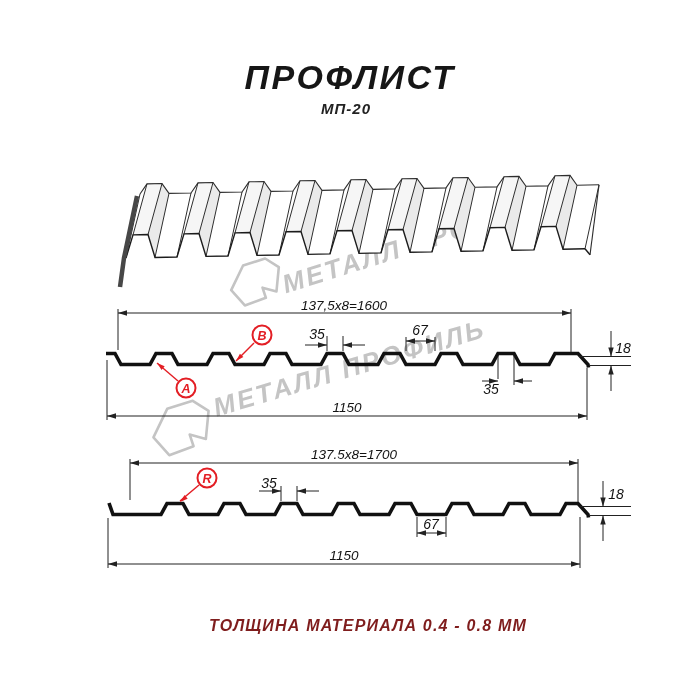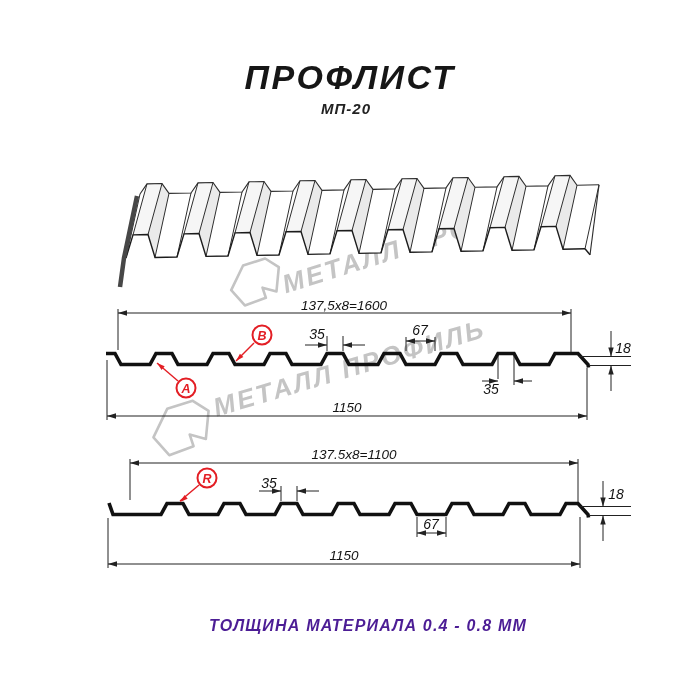--- a/index.html
+++ b/index.html
@@ -3,21 +3,21 @@
 <meta charset="utf-8">
 <style>
   html,body{margin:0;padding:0;background:#ffffff;}
   .canvas{position:relative;width:700px;height:700px;background:#fff;overflow:hidden;
           font-family:"Liberation Sans",sans-serif;color:#161616;font-style:italic;}
   .title{position:absolute;left:0;right:0;top:58px;text-align:center;
          font-size:34px;font-weight:800;letter-spacing:2.5px;color:#161616;z-index:5;}
   .subtitle{position:absolute;left:0;right:8px;top:100px;text-align:center;
          font-size:15px;font-weight:700;letter-spacing:1px;color:#222;z-index:5;}
   .footer{position:absolute;left:0;right:0;top:617px;text-align:center;
-         font-size:16px;font-weight:700;letter-spacing:1.2px;color:#4c1d95;z-index:5;padding-left:36px;}
+         font-size:16px;font-weight:700;letter-spacing:1.2px;color:#7f1d1d;z-index:5;padding-left:36px;}
   .wm{position:absolute;white-space:nowrap;font-weight:700;font-size:26px;line-height:30px;
       letter-spacing:2.5px;color:#c4c4c4;mix-blend-mode:multiply;transform-origin:0 50%;z-index:2;}
   svg.art{position:absolute;left:0;top:0;z-index:3;}
   .dim{position:absolute;transform:translate(-50%,-50%);font-size:14px;color:#131313;
        white-space:nowrap;z-index:4;}
   .dim.big{font-size:13.5px;}
   .badge{position:absolute;width:21px;height:21px;border-radius:50%;box-sizing:border-box;
          border:2.5px solid var(--red,#e31e24);color:var(--red,#e31e24);
          transform:translate(-50%,-50%);display:flex;align-items:center;justify-content:center;
          font-size:12.5px;font-weight:700;background:transparent;z-index:6;}
@@ -183,21 +183,21 @@
 
   <div class="dim big" style="left:344px;top:305px">137,5x8=1600</div>
   <div class="dim" style="left:317px;top:334px">35</div>
   <div class="dim" style="left:420px;top:330px">67</div>
   <div class="dim" style="left:623px;top:348px">18</div>
   <div class="dim" style="left:491px;top:389px">35</div>
   <div class="dim big" style="left:347px;top:407px">1150</div>
   <div class="badge" style="left:186px;top:388px">A</div>
   <div class="badge" style="left:262px;top:335px">B</div>
 
-  <div class="dim big" style="left:354px;top:454px">137.5x8=1100</div>
+  <div class="dim big" style="left:354px;top:454px">137.5x8=1700</div>
   <div class="dim" style="left:269px;top:483px">35</div>
   <div class="dim" style="left:616px;top:494px">18</div>
   <div class="dim" style="left:431px;top:524px">67</div>
   <div class="dim big" style="left:344px;top:555px">1150</div>
   <div class="badge" style="left:207px;top:478px">R</div>
 
   <div class="footer">ТОЛЩИНА МАТЕРИАЛА 0.4 - 0.8 ММ</div>
 </div>
 
 </body></html>

